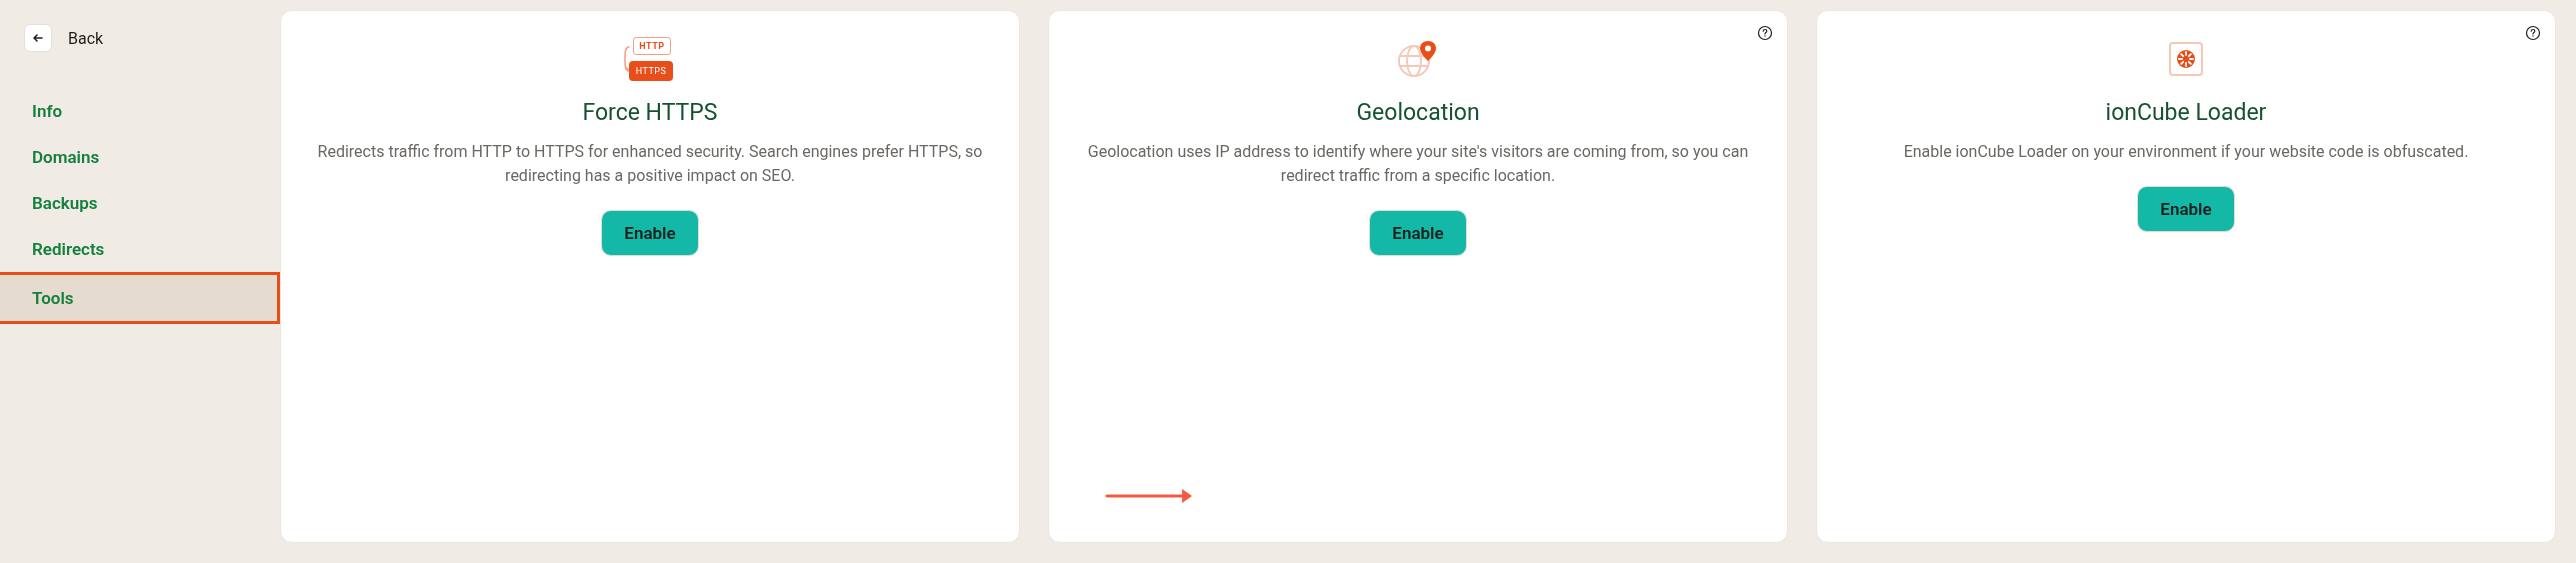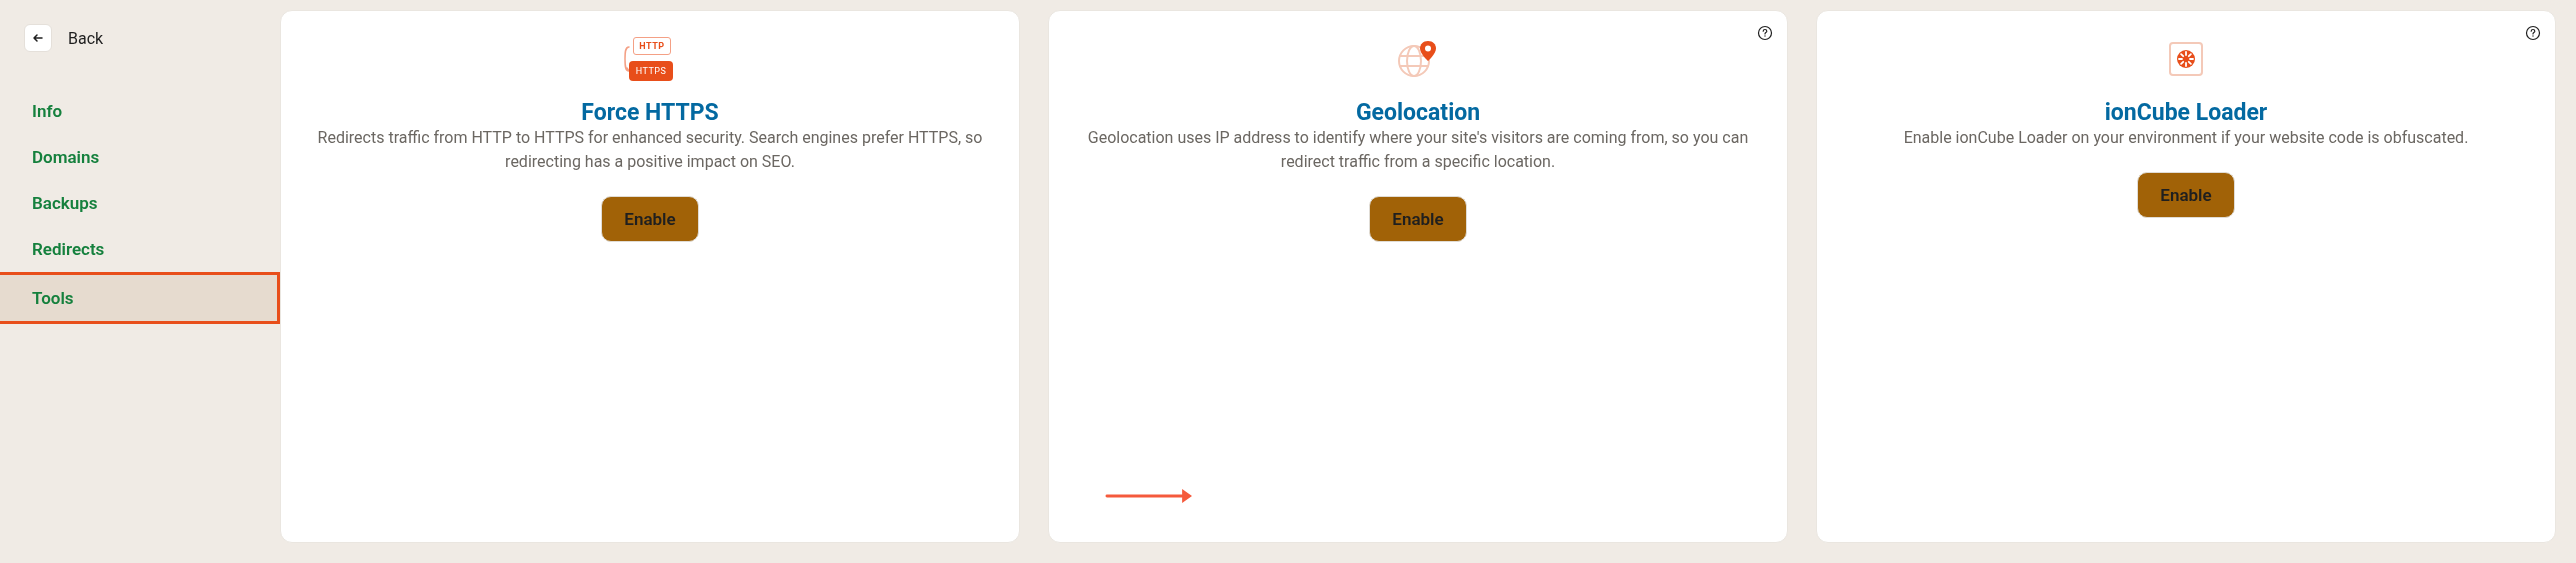--- a/index.html
+++ b/index.html
@@ -94,35 +94,36 @@
     .card-icon {
       height: 48px;
       display: flex;
       align-items: center;
       justify-content: center;
       margin-bottom: 16px;
     }
     
     .card-title {
       font-size: 23px;
-      font-weight: 700;
-      color: #0369a1;
+      font-weight: 400;
+      color: #14532d;
+      margin-bottom: 14px;
       text-align: center;
     }
     
     .card-description {
       font-size: 16px;
       color: #6b6762;
       text-align: center;
       line-height: 1.5;
       margin-bottom: 22px;
     }
     
     .enable-button {
-      background: #a16207;
+      background: #14b8a6;
       border: 1px solid #e0dcd5;
       border-radius: 10px;
       padding: 12px 22px;
       font-size: 17px;
       font-weight: 600;
       color: #1f1f1f;
       cursor: pointer;
       font-family: inherit;
     }
     

